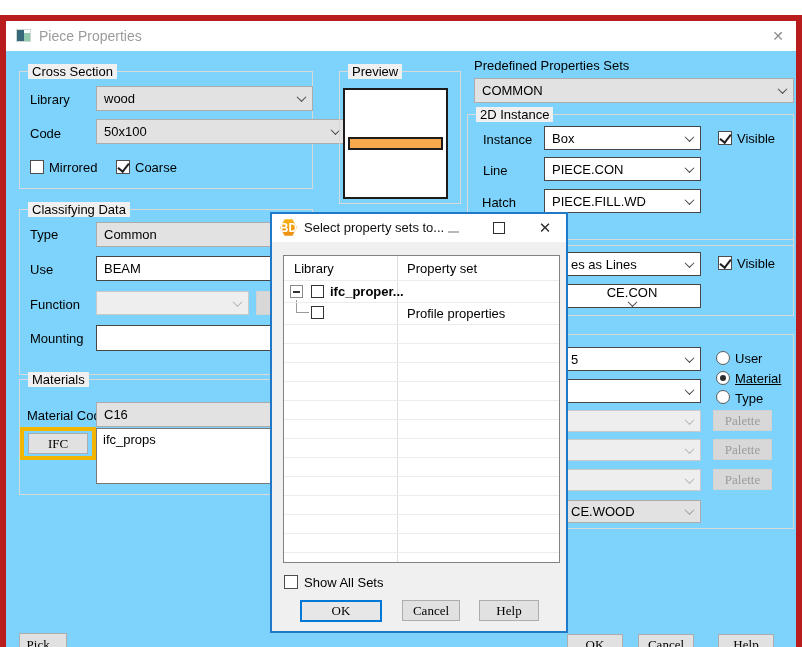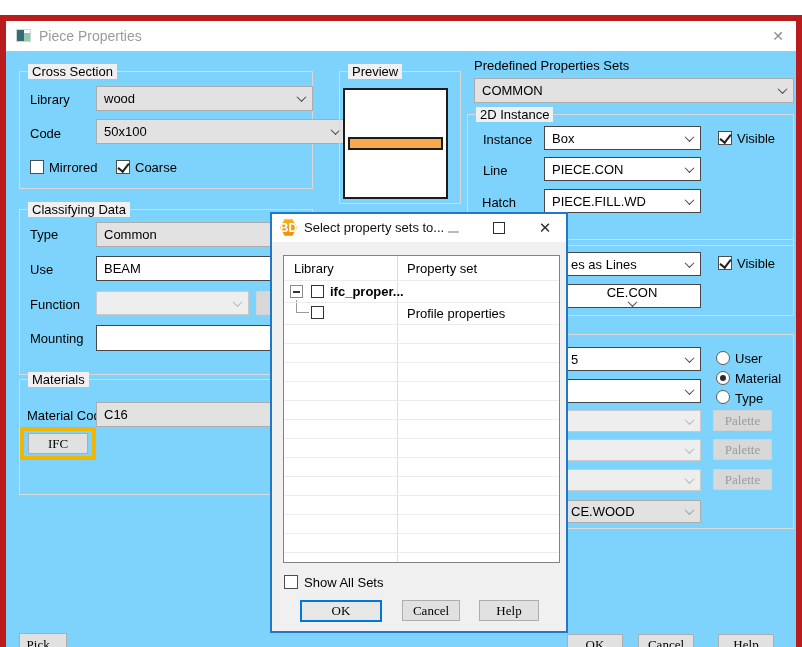--- a/index.html
+++ b/index.html
@@ -118,20 +118,23 @@
 
   <div class="group" style="left:13px; top:358px; width:294px; height:116px;">
     <span class="legend">Materials</span>
   </div>
   <span class="lbl" style="left:21px; top:387px;">Material Code</span>
   <div class="field field-gray" style="left:90px; top:381px; width:217px; height:25px;">
     <span>C16</span>
   </div>
   <div class="hl" style="left:14px; top:406px; width:76px; height:33px;"></div>
   <div class="btn" style="left:22px; top:412px; width:60px; height:21px;">IFC</div>
+  <div class="field ta" style="left:90px; top:407px; width:217px; height:56px;">
+    <span>ifc_props</span>
+  </div>
 
   <div class="group" style="left:333px; top:50px; width:122px; height:133px;">
     <span class="legend">Preview</span>
   </div>
   <div class="preview-box" style="left:337px; top:67px; width:105px; height:111px;"></div>
   <div class="preview-bar" style="left:342px; top:116px; width:95px; height:13px; background:#f8a94d;"></div>
 
   <span class="lbl" style="left:468px; top:37px;">Predefined Properties Sets</span>
   <div class="combo combo-gray" style="left:468px; top:57px; width:320px; height:25px;">
     <span>COMMON</span>
@@ -172,21 +175,21 @@
   </div>
 
   <div class="group" style="left:461px; top:313px; width:327px; height:195px;"></div>
   <div class="combo combo-white clip" style="left:538px; top:326px; width:157px; height:24px;">
     <span>5</span>
       <span class="chev"></span>
   </div>
   <span class="radio" style="left:710px; top:330px;"></span>
   <span class="lbl" style="left:729px; top:330px;">User</span>
   <span class="radio checked" style="left:710px; top:350px;"></span>
-  <span class="lbl" style="left:729px; top:350px;">Material</span>
+  <span class="lbl" style="left:729px; top:350px;text-decoration:underline;">Material</span>
   <span class="radio" style="left:710px; top:369px;"></span>
   <span class="lbl" style="left:729px; top:370px;">Type</span>
   <div class="combo combo-white" style="left:538px; top:358px; width:157px; height:24px;">
     <span></span>
       <span class="chev"></span>
   </div>
   <div class="combo combo-dis" style="left:538px; top:389px; width:157px; height:22px;">
     <span></span>
       <span class="chev"></span>
   </div>

